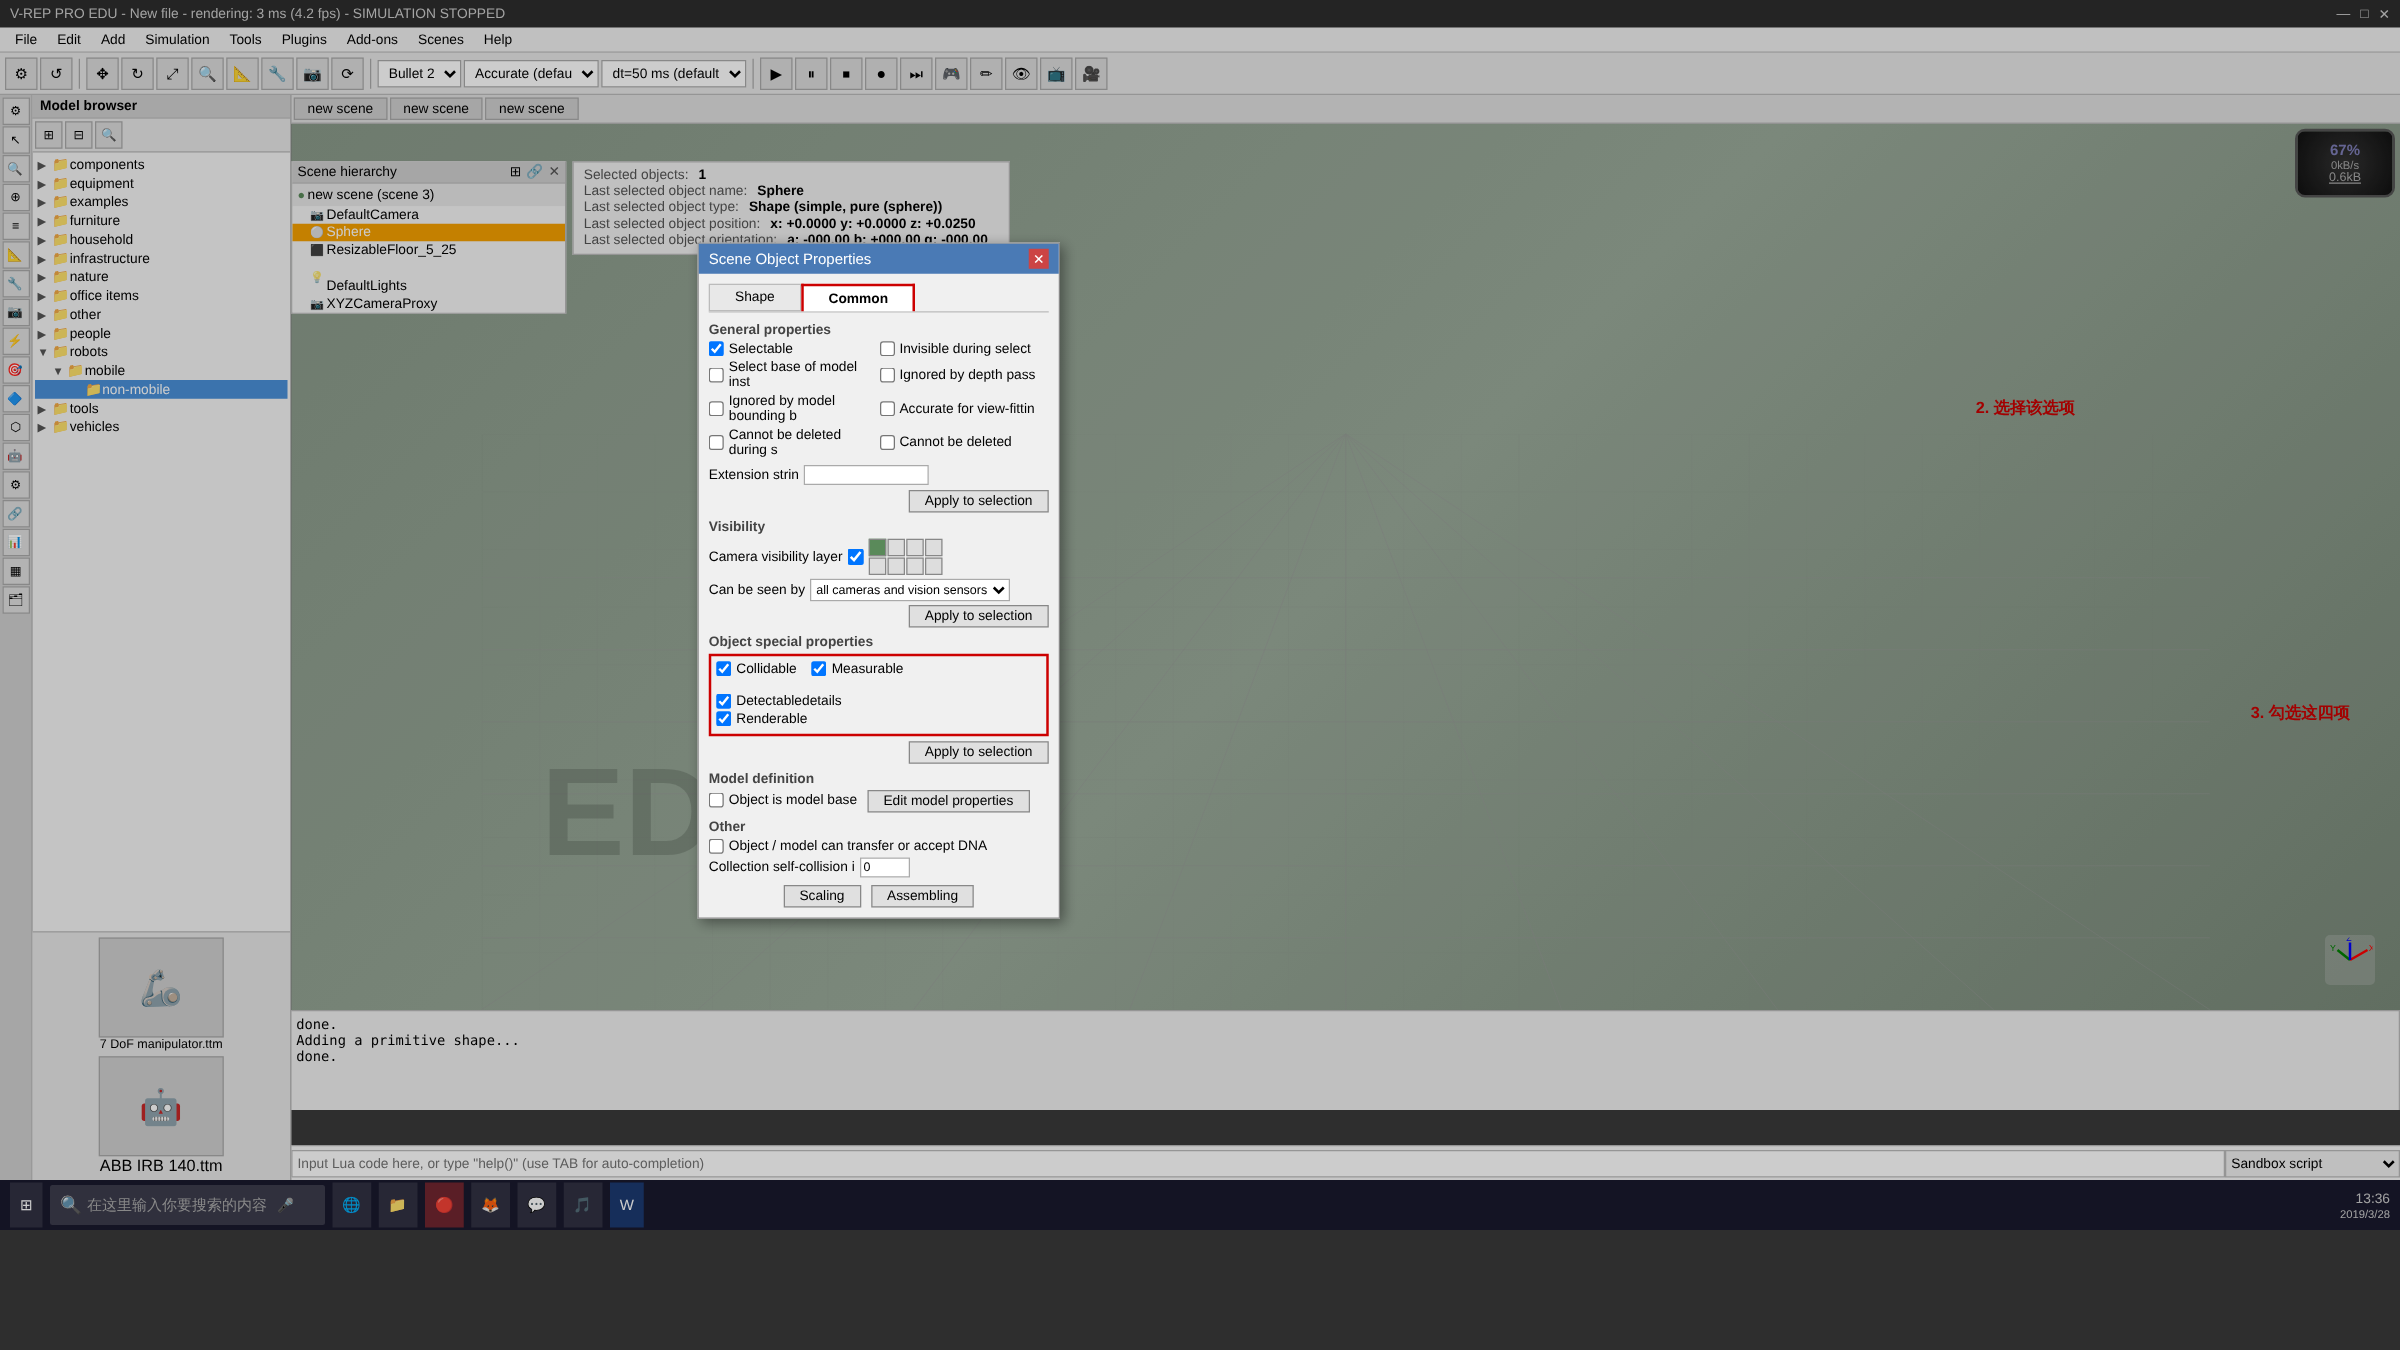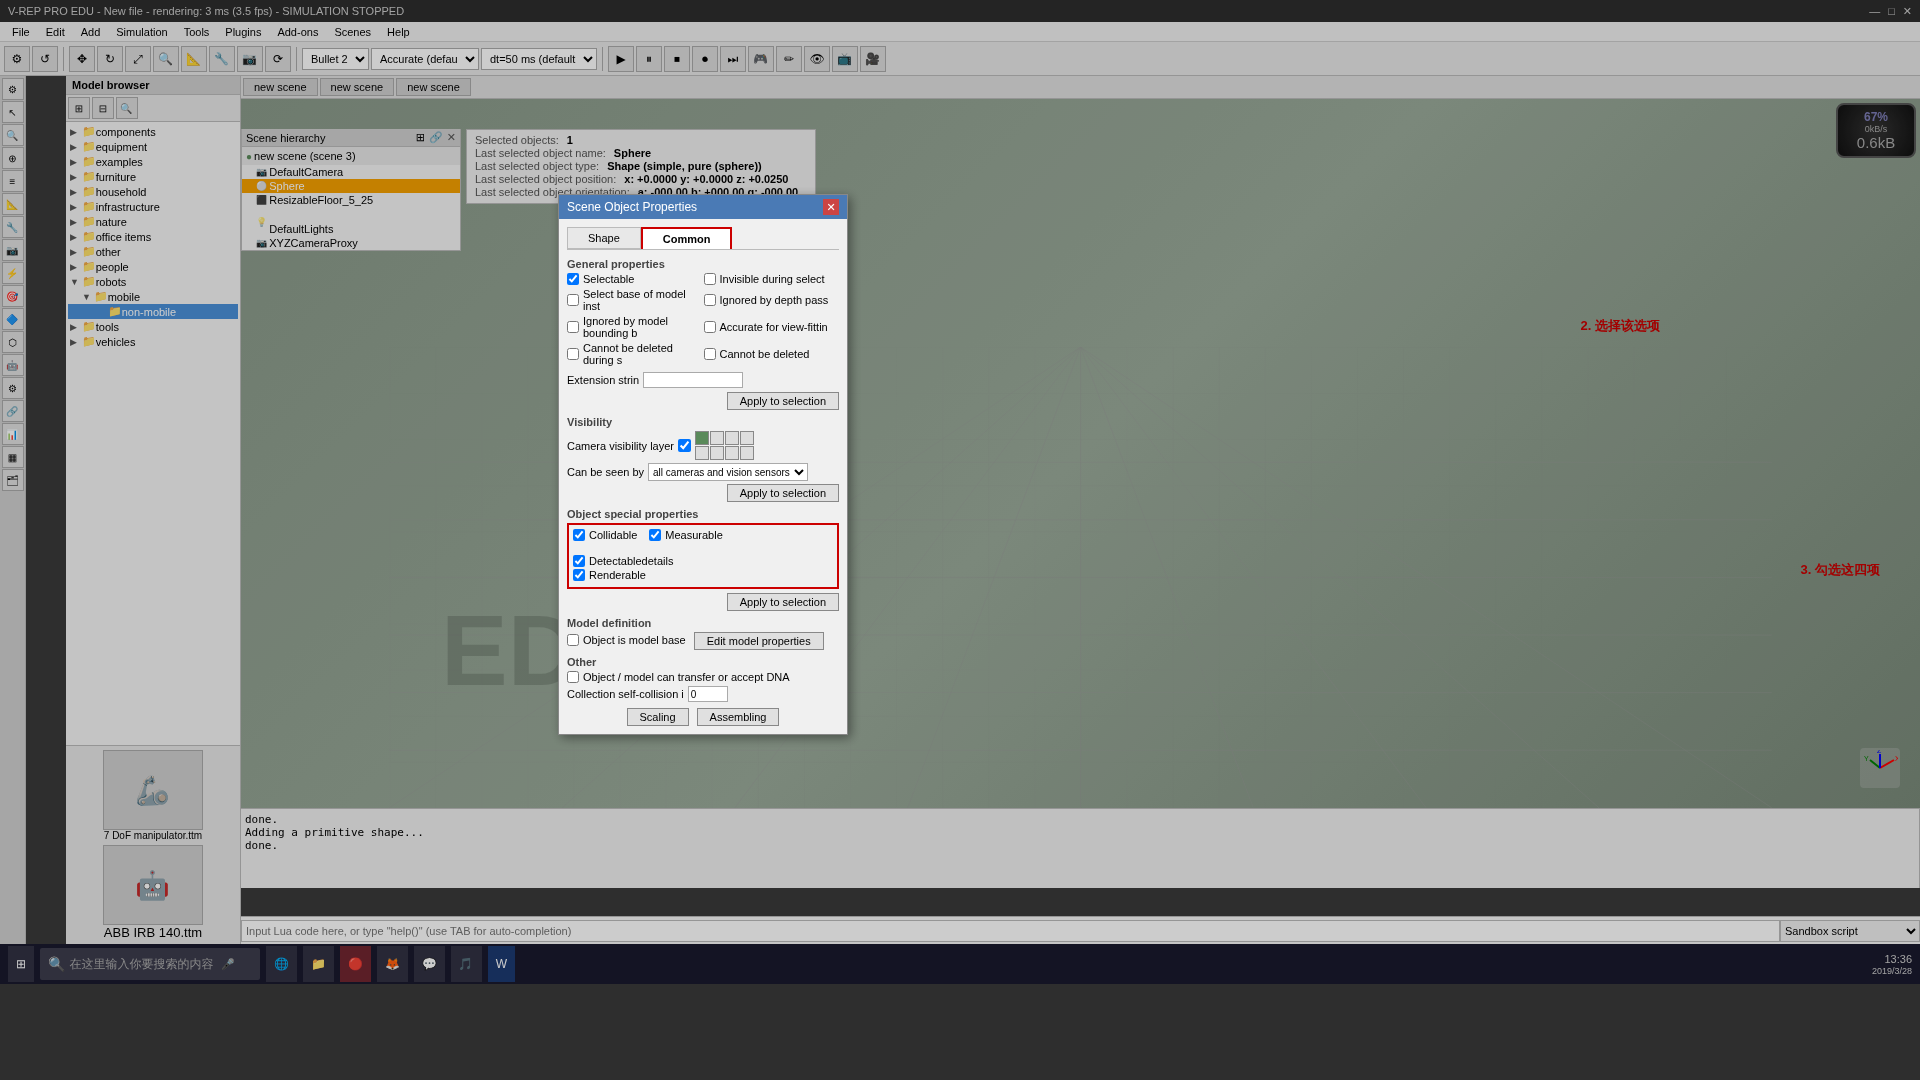--- a/index.html
+++ b/index.html
@@ -14,21 +14,21 @@
     #menubar { background: #f0f0f0; height: 20px; display: flex; align-items: center; padding: 0 4px; border-bottom: 1px solid #ccc; }
     .menu-item { padding: 0 8px; font-size: 11px; cursor: pointer; height: 100%; display: flex; align-items: center; }
 
     
     #toolbar { background: #e8e8e8; height: 34px; display: flex; align-items: center; padding: 0 4px; border-bottom: 1px solid #bbb; gap: 2px; }
     .toolbar-btn { width: 26px; height: 26px; background: #ddd; border: 1px solid #aaa; cursor: pointer; display: flex; align-items: center; justify-content: center; font-size: 12px; }
     .toolbar-separator { width: 1px; height: 24px; background: #aaa; margin: 0 3px; }
     .toolbar-dropdown { height: 22px; padding: 0 4px; background: #fff; border: 1px solid #aaa; font-size: 11px; cursor: pointer; }
 
     
-    #sidebar { width: 175px; background: #f5f5f5; border-right: 1px solid #bbb; display: flex; flex-direction: column; margin-left: 40px; }
+    #sidebar { width: 207px; background: #f5f5f5; border-right: 1px solid #bbb; display: flex; flex-direction: column; }
     #sidebar-title { background: #d0d0d0; padding: 3px 6px; font-size: 11px; font-weight: bold; border-bottom: 1px solid #bbb; }
     #sidebar-toolbar { display: flex; gap: 2px; padding: 2px; background: #e8e8e8; border-bottom: 1px solid #bbb; }
     .sidebar-tool-btn { width: 22px; height: 22px; background: #ddd; border: 1px solid #aaa; cursor: pointer; display: flex; align-items: center; justify-content: center; font-size: 10px; }
     #sidebar-tree { flex: 1; overflow-y: auto; padding: 2px; }
     .tree-item { display: flex; align-items: center; padding: 1px 2px; cursor: pointer; white-space: nowrap; }
     .tree-item.selected { background: #f5a000; color: #fff; }
     .tree-item.selected-blue { background: #4a90d9; color: #fff; }
     .tree-expand { width: 12px; font-size: 9px; color: #555; }
     .tree-folder { color: #c8a000; }
     .tree-indent { padding-left: 14px; }
@@ -89,21 +89,21 @@
     .special-props-box { border: 2px solid #cc0000; padding: 4px; margin: 2px 0; }
     .modal-small-input { width: 40px; height: 16px; border: 1px solid #aaa; font-size: 10px; padding: 0 2px; background: #fff; }
     
     
     #bottom-area { display: flex; height: 108px; }
   </style>
 </head>
 <body>
 
 <div id="titlebar">
-  <span>V-REP PRO EDU - New file - rendering: 3 ms (3.5 fps) - SIMULATION STOPPED</span>
+  <span>V-REP PRO EDU - New file - rendering: 3 ms (4.2 fps) - SIMULATION STOPPED</span>
   <div id="titlebar-controls">
     <span>—</span>
     <span>□</span>
     <span>✕</span>
   </div>
 </div>
 
 <div id="menubar">
   <span class="menu-item">File</span>
   <span class="menu-item">Edit</span>
@@ -374,21 +374,21 @@
 
       <div class="annotation" style="top: 140px; left: 325px;">1. 双击对象图标</div>
 
       <div class="annotation" style="top: 218px; right: 260px;">2. 选择该选项</div>
 
       <div class="annotation" style="top: 462px; right: 40px;">3. 勾选这四项</div>
 
       <div id="fps-display" style="position:absolute; top: 4px; right: 4px; width:80px; height:55px; background: radial-gradient(circle, #333, #111); border-radius: 8px; display:flex; flex-direction:column; align-items:center; justify-content:center; color:#fff; border: 2px solid #555;">
         <span style="font-size: 12px; font-weight: bold; color: #aafa;">67%</span>
         <span style="font-size: 9px; color: #aaa;">0kB/s</span>
-        <span style="font-size: 15px; color: #aaa;">0.6kB</span>
+        <span style="font-size: 10px; color: #aaa; text-decoration: underline;">0.6kB</span>
       </div>
 
       <div style="position:absolute; bottom: 20px; right: 20px; width:40px; height:40px; background: rgba(200,200,200,0.3); border-radius: 4px; display:flex; align-items:center; justify-content:center;">
         <svg width="36" height="36" viewBox="0 0 36 36">
           <line x1="18" y1="18" x2="32" y2="10" stroke="red" stroke-width="2"></line>
             <text x="33" y="11" font-size="7" fill="red">X</text>
           <line x1="18" y1="18" x2="8" y2="10" stroke="green" stroke-width="2"></line>
             <text x="2" y="11" font-size="7" fill="green">Y</text>
           <line x1="18" y1="18" x2="18" y2="4" stroke="blue" stroke-width="2"></line>
             <text x="15" y="3" font-size="7" fill="blue">Z</text>

